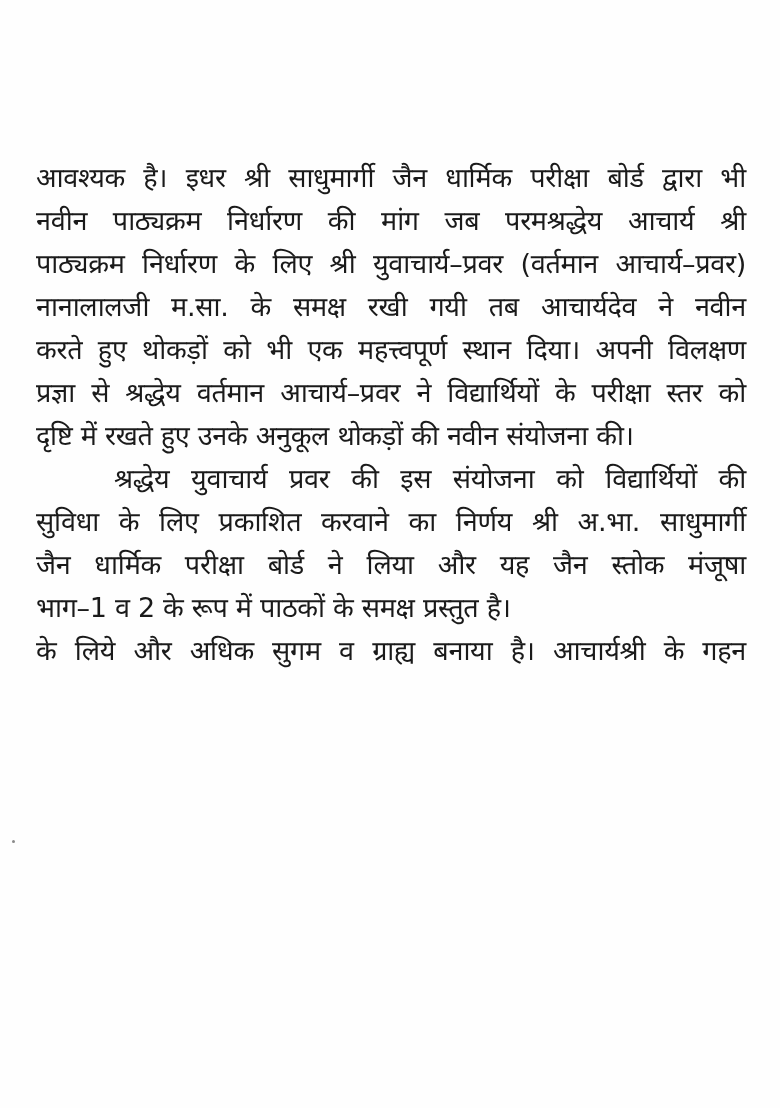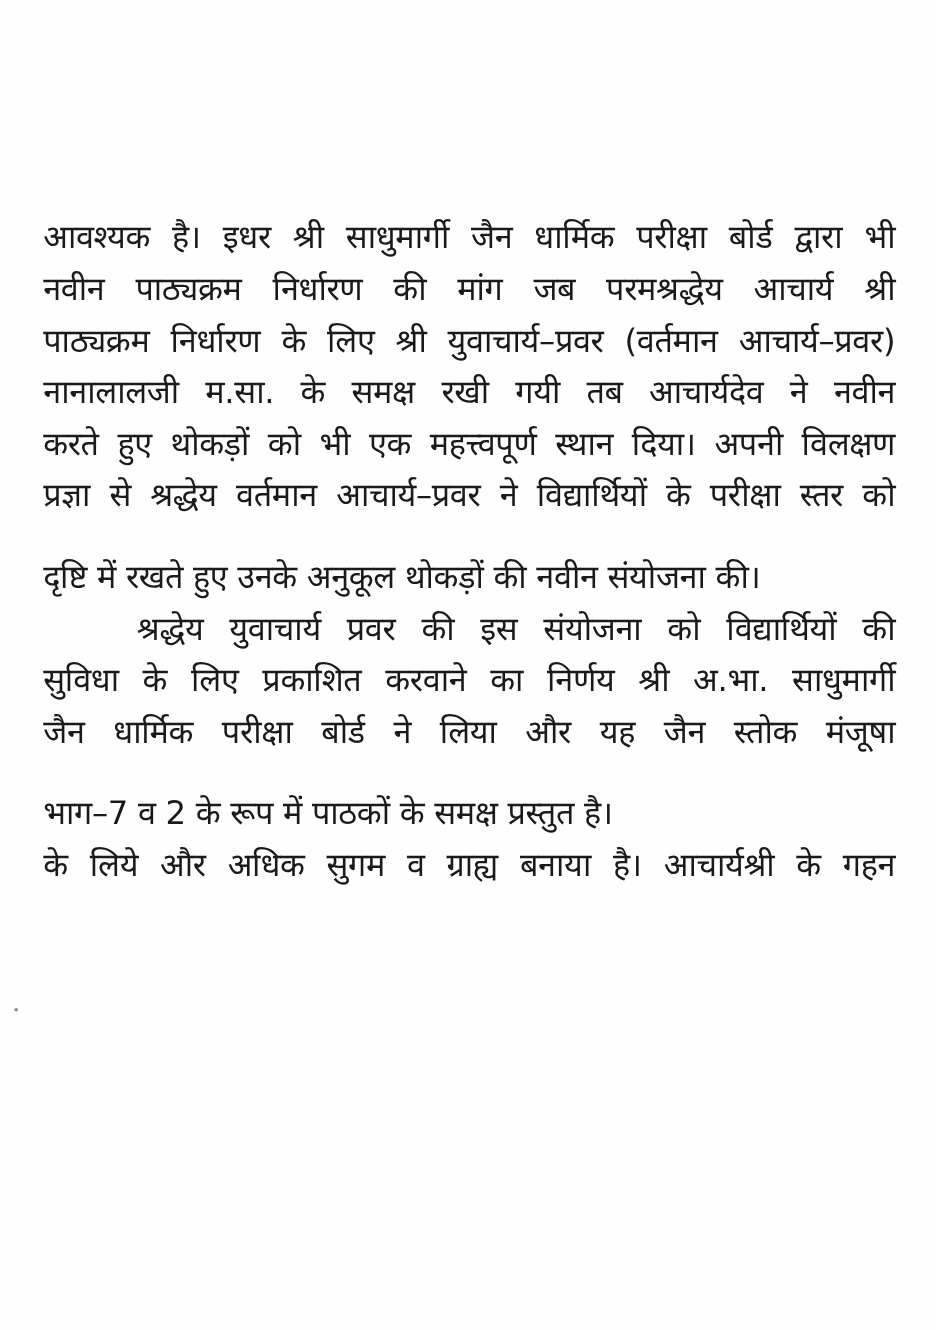--- a/index.html
+++ b/index.html
@@ -1,28 +1,28 @@
 <!DOCTYPE html>
 <html><head>
 <meta charset="utf-8">
 <style>
   html, body { margin: 0; padding: 0; }
   body {
     width: 780px; height: 1108px; background: #ffffff; position: relative; overflow: hidden;
     font-family: "DejaVu Sans", "Liberation Sans", sans-serif; color: #1a1a1a;
   }
   .page { position: absolute; left: 0; top: 0; width: 780px; height: 1108px; background: #fefefe; }
-  .text-block { position: absolute; left: 36px; top: 177px; width: 710px; }
+  .text-block { position: absolute; left: 36px; top: 156px; width: 710px; }
   .line {
     height: 43px; line-height: 43px; font-size: 27px; white-space: nowrap;
     text-align: justify; text-align-last: justify; letter-spacing: -0.3px;
     transform-origin: left center;
   }
   .line.indent { padding-left: 78px; }
-  .line.last { text-align-last: left; margin-top: 25px; }
+  .line.last { text-align-last: left; }
   .speck { position: absolute; left: 12px; top: 840px; width: 3px; height: 3px; border-radius: 50%; background: #8a8a8a; }
 </style>
 </head>
 <body>
 
 <div class="page">
   <div class="text-block">
 
     <div>
       <div class="line">आवश्यक है। इधर श्री साधुमार्गी जैन धार्मिक परीक्षा बोर्ड द्वारा भी</div>
@@ -31,21 +31,21 @@
       <div class="line">नानालालजी म.सा. के समक्ष रखी गयी तब आचार्यदेव ने नवीन</div>
       <div class="line">करते हुए थोकड़ों को भी एक महत्त्वपूर्ण स्थान दिया। अपनी विलक्षण</div>
       <div class="line">प्रज्ञा से श्रद्धेय वर्तमान आचार्य–प्रवर ने विद्यार्थियों के परीक्षा स्तर को</div>
       <div class="line last">दृष्टि में रखते हुए उनके अनुकूल थोकड़ों की नवीन संयोजना की।</div>
     </div>
 
     <div>
       <div class="line indent">श्रद्धेय युवाचार्य प्रवर की इस संयोजना को विद्यार्थियों की</div>
       <div class="line">सुविधा के लिए प्रकाशित करवाने का निर्णय श्री अ.भा. साधुमार्गी</div>
       <div class="line">जैन धार्मिक परीक्षा बोर्ड ने लिया और यह जैन स्तोक मंजूषा</div>
-      <div class="line last">भाग–7 व 2 के रूप में पाठकों के समक्ष प्रस्तुत है।</div>
+      <div class="line last">भाग–1 व 2 के रूप में पाठकों के समक्ष प्रस्तुत है।</div>
     </div>
 
     <div>
       <div class="line">के लिये और अधिक सुगम व ग्राह्य बनाया है। आचार्यश्री के गहन</div>
     </div>
 
   </div>
   <div class="speck"></div>
 </div>
 

